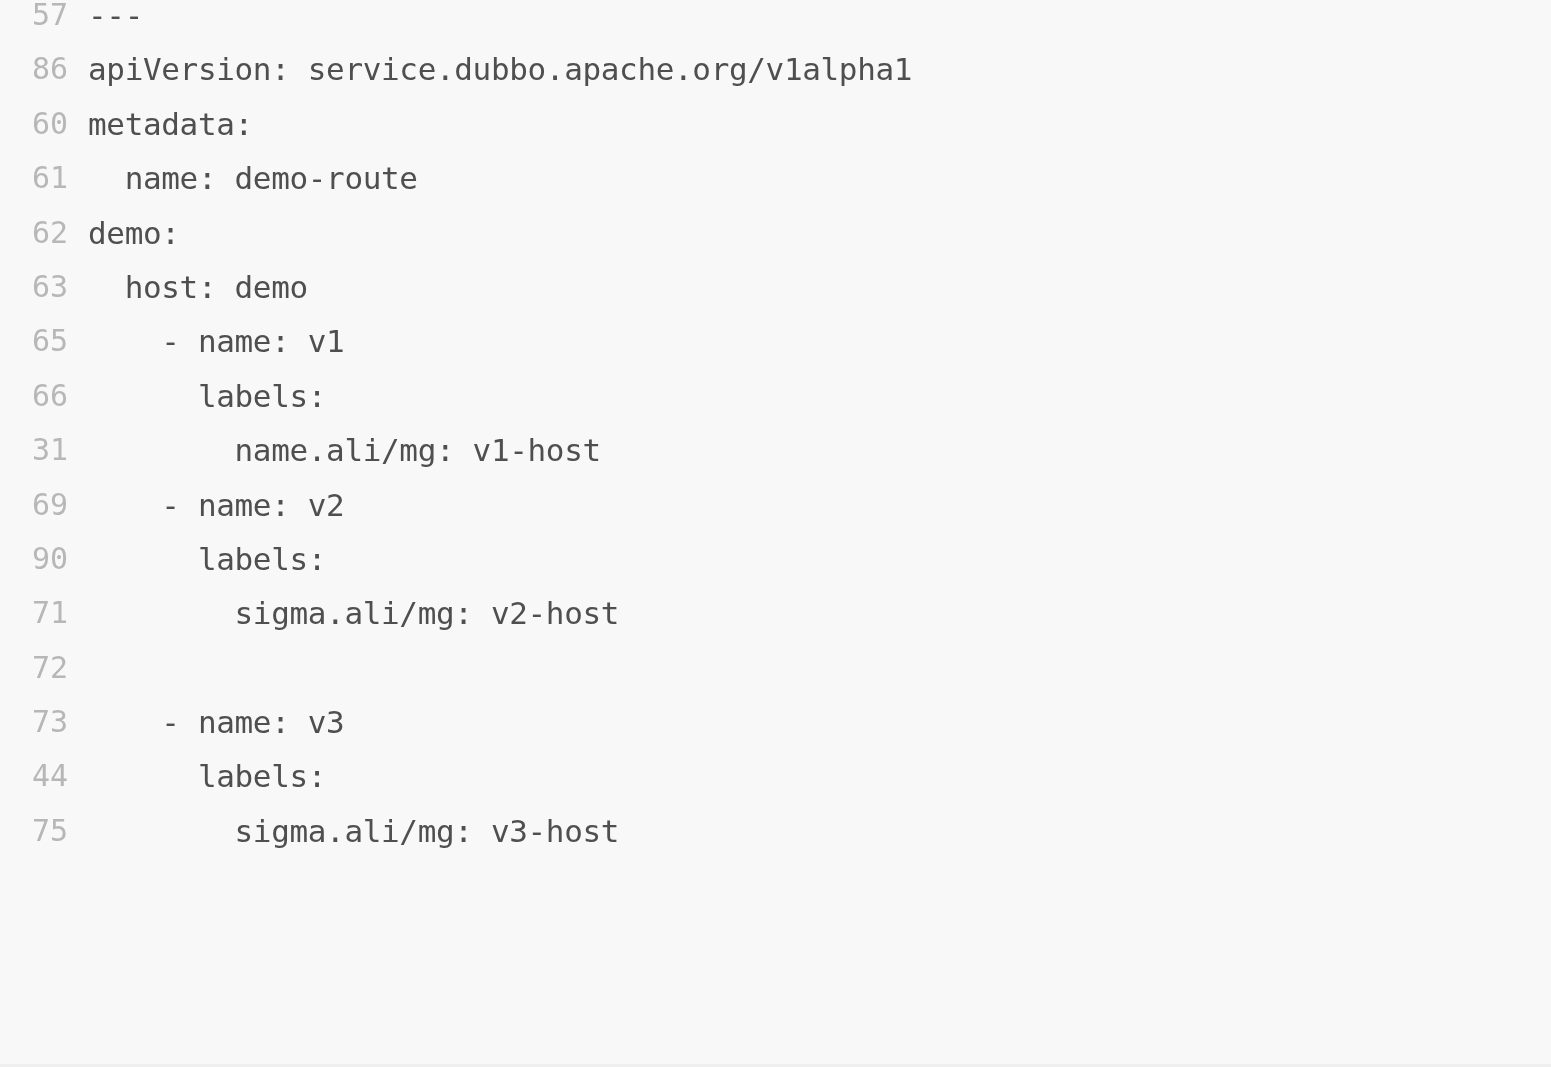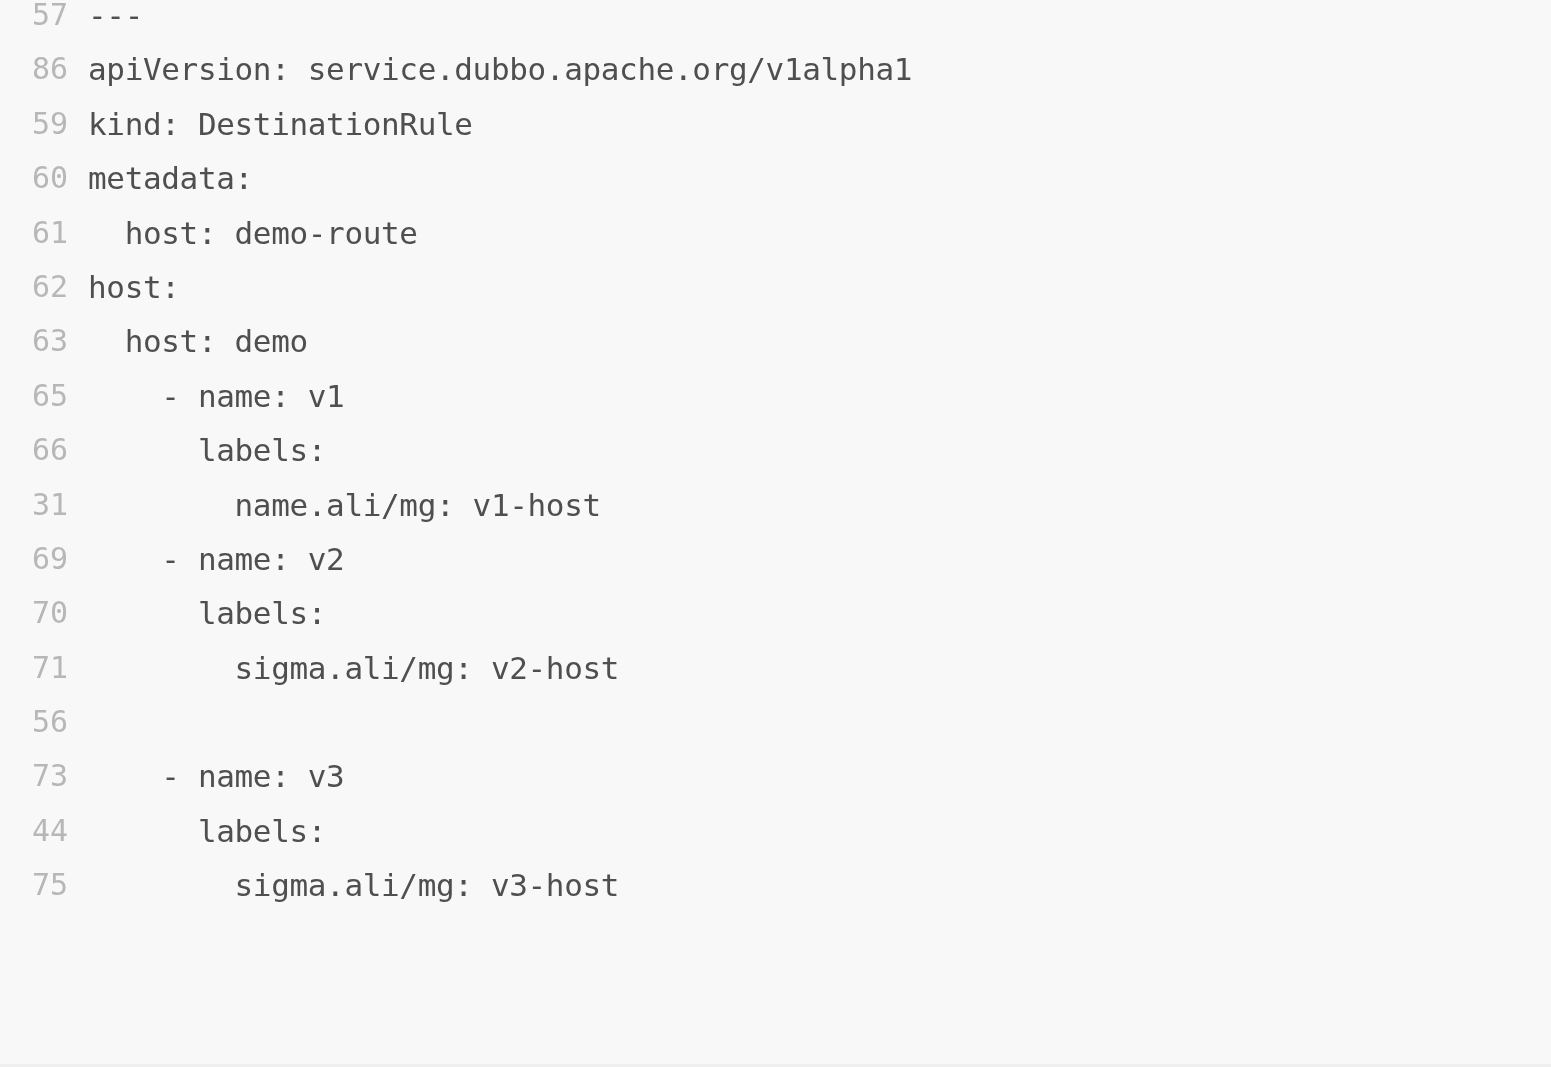--- a/index.html
+++ b/index.html
@@ -78,32 +78,31 @@
     background: #e2e2e2;
   }
 </style>
 </head>
 <body>
 
 <div id="editor">
   <div id="code-area">
       <div class="code-line"><div class="line-number">57</div><div class="line-content">---</div></div>
       <div class="code-line"><div class="line-number">86</div><div class="line-content">apiVersion: service.dubbo.apache.org/v1alpha1</div></div>
-      <div class="code-line"><div class="line-number">59</div><div class="line-content">kind: DestinationRule</div></div>
       <div class="code-line"><div class="line-number">60</div><div class="line-content">metadata:</div></div>
-      <div class="code-line"><div class="line-number">61</div><div class="line-content">  host: demo-route</div></div>
-      <div class="code-line"><div class="line-number">62</div><div class="line-content">host:</div></div>
+      <div class="code-line"><div class="line-number">61</div><div class="line-content">  name: demo-route</div></div>
+      <div class="code-line"><div class="line-number">62</div><div class="line-content">demo:</div></div>
       <div class="code-line"><div class="line-number">63</div><div class="line-content">  host: demo</div></div>
       <div class="code-line"><div class="line-number">65</div><div class="line-content">    - name: v1</div></div>
       <div class="code-line"><div class="line-number">66</div><div class="line-content">      labels:</div></div>
       <div class="code-line"><div class="line-number">31</div><div class="line-content">        name.ali/mg: v1-host</div></div>
       <div class="code-line"><div class="line-number">69</div><div class="line-content">    - name: v2</div></div>
-      <div class="code-line"><div class="line-number">70</div><div class="line-content">      labels:</div></div>
+      <div class="code-line"><div class="line-number">90</div><div class="line-content">      labels:</div></div>
       <div class="code-line"><div class="line-number">71</div><div class="line-content">        sigma.ali/mg: v2-host</div></div>
-      <div class="code-line"><div class="line-number">56</div><div class="line-content"></div></div>
+      <div class="code-line"><div class="line-number">72</div><div class="line-content"></div></div>
       <div class="code-line"><div class="line-number">73</div><div class="line-content">    - name: v3</div></div>
       <div class="code-line"><div class="line-number">44</div><div class="line-content">      labels:</div></div>
       <div class="code-line"><div class="line-number">75</div><div class="line-content">        sigma.ali/mg: v3-host</div></div>
     </div>
   <div id="h-scroll-track">
     <div id="h-scroll-thumb"></div>
   </div>
 </div>
 
 </body></html>

